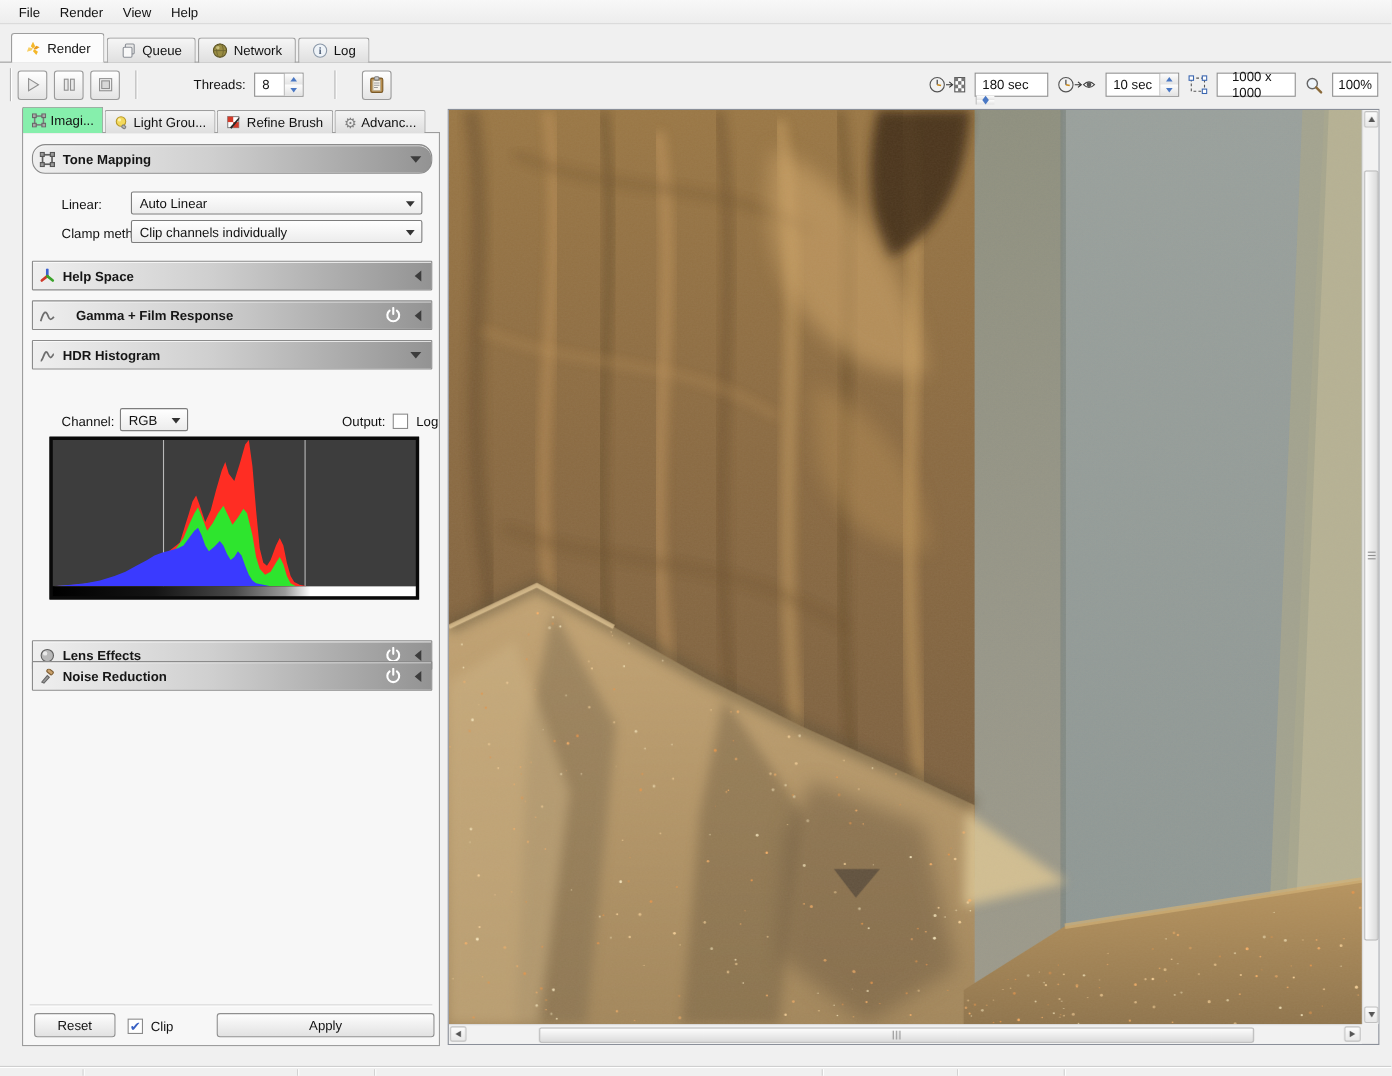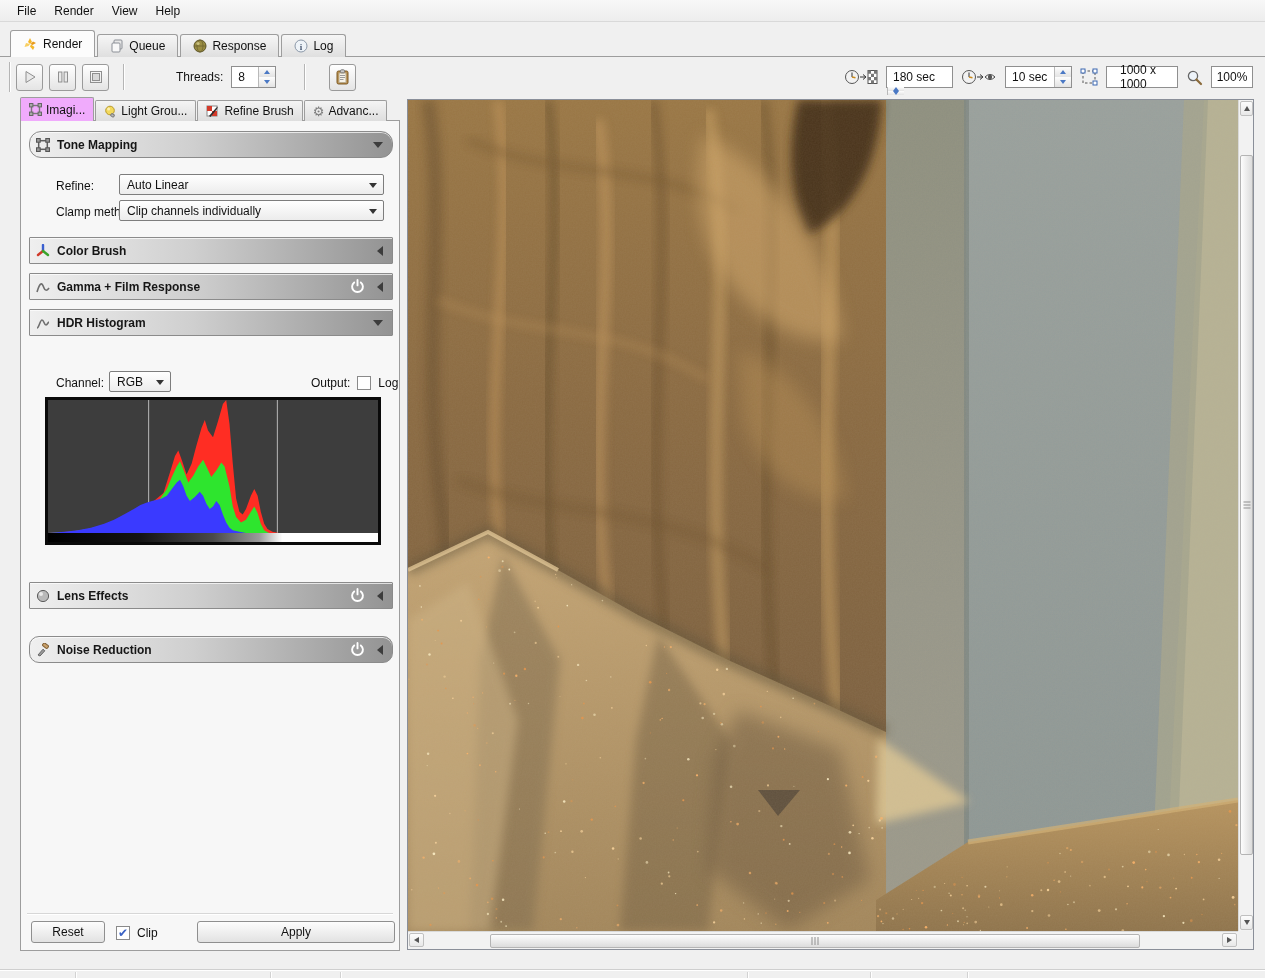--- a/index.html
+++ b/index.html
@@ -36,21 +36,21 @@
   .tri-up { width:0; height:0; border-left:3px solid transparent; border-right:3px solid transparent; border-bottom:4px solid #4a78c4; }
   .tri-dn { width:0; height:0; border-left:3px solid transparent; border-right:3px solid transparent; border-top:4px solid #4a78c4; }
   .box-field { border:1px solid #8f8f8f; background:#fff; height:22px; display:flex; align-items:center; justify-content:center; padding:0 13px; }
   .tb-right { margin-left:auto; display:flex; align-items:center; gap:8px; padding-right:12px; }
   .ico { display:inline-flex; align-items:center; justify-content:center; }
   
   .panel-tabs { position:absolute; left:20px; top:97px; height:24px; display:flex; align-items:flex-end; z-index:3; }
   .ptab { height:21px; display:flex; align-items:center; gap:4px; padding:0 8px;
     border:1px solid #9d9d9d; border-bottom:none; border-radius:2px 2px 0 0;
     background:linear-gradient(#f4f4f4,#dedede); margin-right:1px; white-space:nowrap; }
-  .ptab.active { height:24px; background:#f0abfc; z-index:4;margin-top:13px; }
+  .ptab.active { height:24px; background:#86efac; z-index:4;margin-top:13px; }
   .panel-body { position:absolute; left:20px; top:120px; width:380px; height:831px;
     background:#f7f7f7; border:1px solid #9d9d9d; z-index:2; }
   .sect { position:absolute; left:8px; width:364px; height:27px;
     background:linear-gradient(to right,#efefef 0%,#cfcfcf 45%,#939393 100%);
     border:1px solid #8b8b8b; border-radius:1px; display:flex; align-items:center;
     box-shadow:inset 0 1px 0 rgba(255,255,255,.7); }
   .sect .s-ico { margin:0 7px 0 6px; }
   .sect .s-title { font-weight:bold; color:#161616; }
   .sect .s-right { margin-left:auto; display:flex; align-items:center; gap:12px; padding-right:9px; }
   .chev-left { width:0; height:0; border-top:5px solid transparent; border-bottom:5px solid transparent; border-right:6px solid #3c3c3c; }
@@ -130,21 +130,21 @@
   </div>
   <div class="tab">
     <span class="ico">
       <svg width="14" height="14" viewBox="0 0 14 14">
         <circle cx="7" cy="7" r="6" fill="#9a8d43" stroke="#5c5426"></circle>
         <ellipse cx="7" cy="7" rx="3" ry="6" fill="none" stroke="#6e6530" stroke-width="0.8"></ellipse>
         <line x1="1" y1="7" x2="13" y2="7" stroke="#6e6530" stroke-width="0.8"></line>
         <circle cx="5" cy="4.5" r="1.6" fill="#d8cf8d" opacity="0.8"></circle>
       </svg>
     </span>
-    <span class="lbl">Response</span>
+    <span class="lbl">Network</span>
   </div>
   <div class="tab">
     <span class="ico">
       <svg width="14" height="14" viewBox="0 0 14 14">
         <circle cx="7" cy="7" r="6" fill="#eef3f8" stroke="#8b98a8"></circle>
         <text x="7" y="10.5" text-anchor="middle" font-size="9" font-family="Liberation Serif, serif" font-weight="bold" fill="#4a5a74">i</text>
       </svg>
     </span>
     <span class="lbl">Log</span>
   </div>
@@ -319,21 +319,21 @@
         <rect x="9.1" y="9.1" width="3.4" height="3.4" fill="#9a9a9a" stroke="#555"></rect>
       </svg>
     </span>
     <span class="s-title">Tone Mapping</span>
     <span class="s-right">
         <i class="chev-down"></i>
       </span>
   </div>
 
   <div class="frow" style="left:35px; top:54px; height:21px;">
-    <span>Refine:</span>
+    <span>Linear:</span>
   </div>
   <div class="combo" style="position:absolute; left:98px; top:53px; width:265px;">
     <span>Auto Linear</span>
     <i class="carr"></i>
   </div>
 
   <div class="frow" style="left:35px; top:80px; height:21px;">
     <span>Clamp method:</span>
   </div>
   <div class="combo" style="position:absolute; left:98px; top:79px; width:265px;">
@@ -342,27 +342,27 @@
   </div>
 
   <div class="sect" style="top:116px;">
     <span class="s-ico ico">
       <svg width="14" height="14" viewBox="0 0 14 14">
         <path d="M7,7 L7,1" stroke="#3a5fd0" stroke-width="2.4" stroke-linecap="round"></path>
         <path d="M7,7 L2,11" stroke="#d03a2a" stroke-width="2.4" stroke-linecap="round"></path>
         <path d="M7,7 L12,11" stroke="#3aa32a" stroke-width="2.4" stroke-linecap="round"></path>
       </svg>
     </span>
-    <span class="s-title">Color Brush</span>
+    <span class="s-title">Help Space</span>
     <span class="s-right">
         <i class="chev-left"></i>
       </span>
   </div>
 
-  <div class="sect" style="top:152px;">
+  <div class="sect" style="top:152px;gap:12px;">
     <span class="s-ico ico">
       <svg width="14" height="14" viewBox="0 0 14 14">
         <path d="M1,12 C4,2 6,2 8,8 C9,11 11,11 13,8" fill="none" stroke="#6e6e6e" stroke-width="1.6"></path>
       </svg>
     </span>
     <span class="s-title">Gamma + Film Response</span>
     <span class="s-right">
       <span class="ico">
         <svg width="15" height="15" viewBox="0 0 15 15">
           <path d="M4.2,3.4 A5.4,5.4 0 1 0 10.8,3.4" fill="none" stroke="#fff" stroke-width="1.9" stroke-linecap="round"></path>
@@ -421,21 +421,21 @@
       <span class="ico">
         <svg width="15" height="15" viewBox="0 0 15 15">
           <path d="M4.2,3.4 A5.4,5.4 0 1 0 10.8,3.4" fill="none" stroke="#fff" stroke-width="1.9" stroke-linecap="round"></path>
           <line x1="7.5" y1="1" x2="7.5" y2="6.4" stroke="#fff" stroke-width="1.9" stroke-linecap="round"></line>
         </svg>
       </span>
       <i class="chev-left"></i>
     </span>
   </div>
 
-  <div class="sect" style="top:515px;border-radius:10px;">
+  <div class="sect" style="top:480px;">
     <span class="s-ico ico">
       <svg width="14" height="14" viewBox="0 0 14 14">
         <rect x="6.5" y="1" width="6" height="3.4" rx="1.2" transform="rotate(38 9.5 2.7)" fill="#c9a06a" stroke="#7e5e34"></rect>
         <path d="M2,12 L7,6.2 L8.8,7.8 L4,13 Z" fill="#9a9a9a" stroke="#666"></path>
       </svg>
     </span>
     <span class="s-title">Noise Reduction</span>
     <span class="s-right">
       <span class="ico">
         <svg width="15" height="15" viewBox="0 0 15 15">

